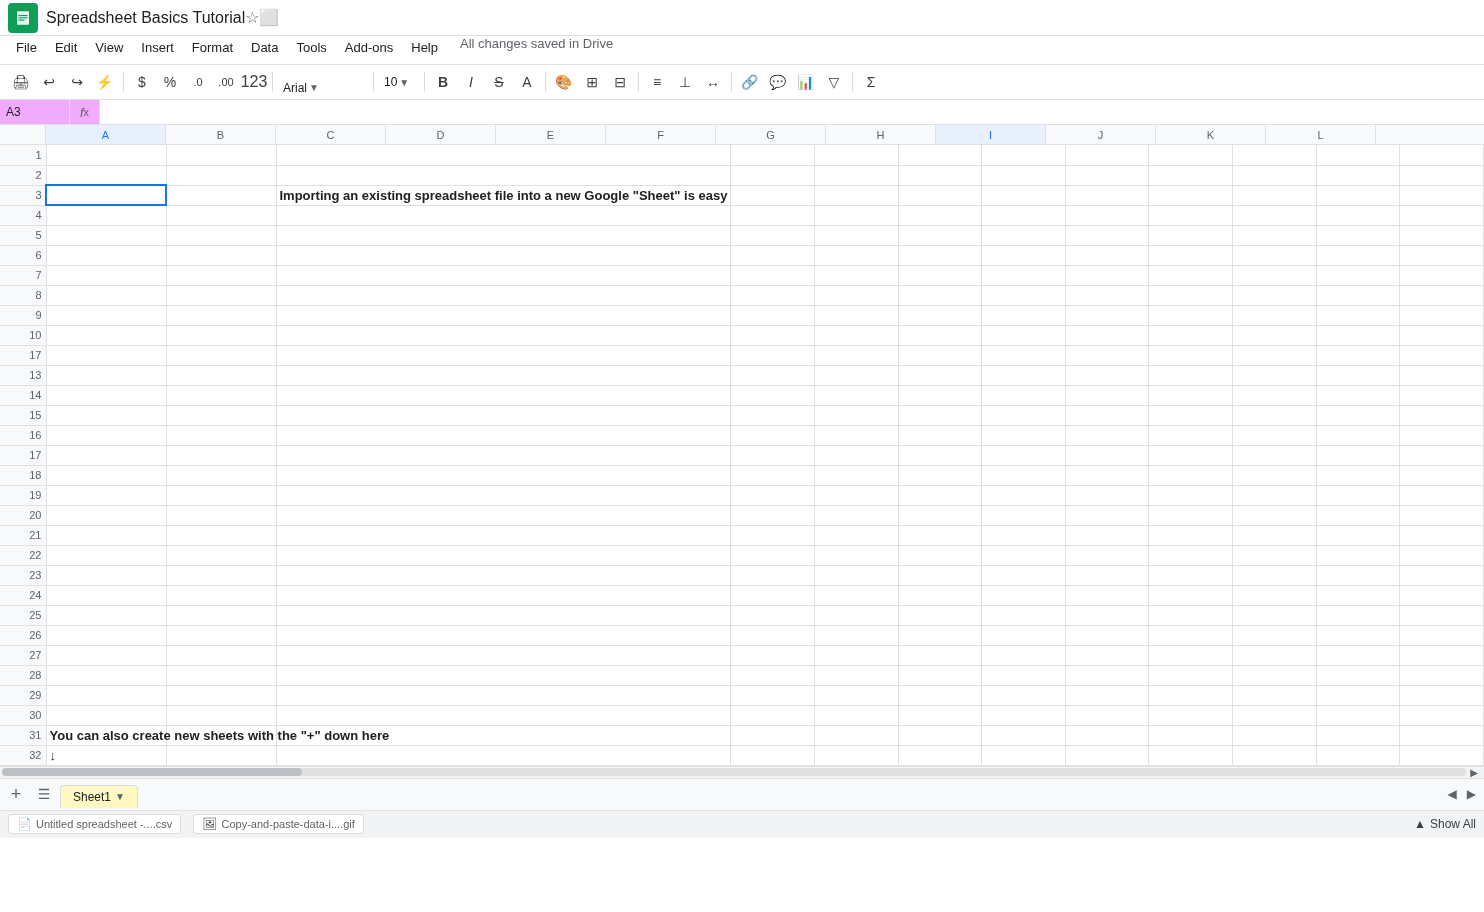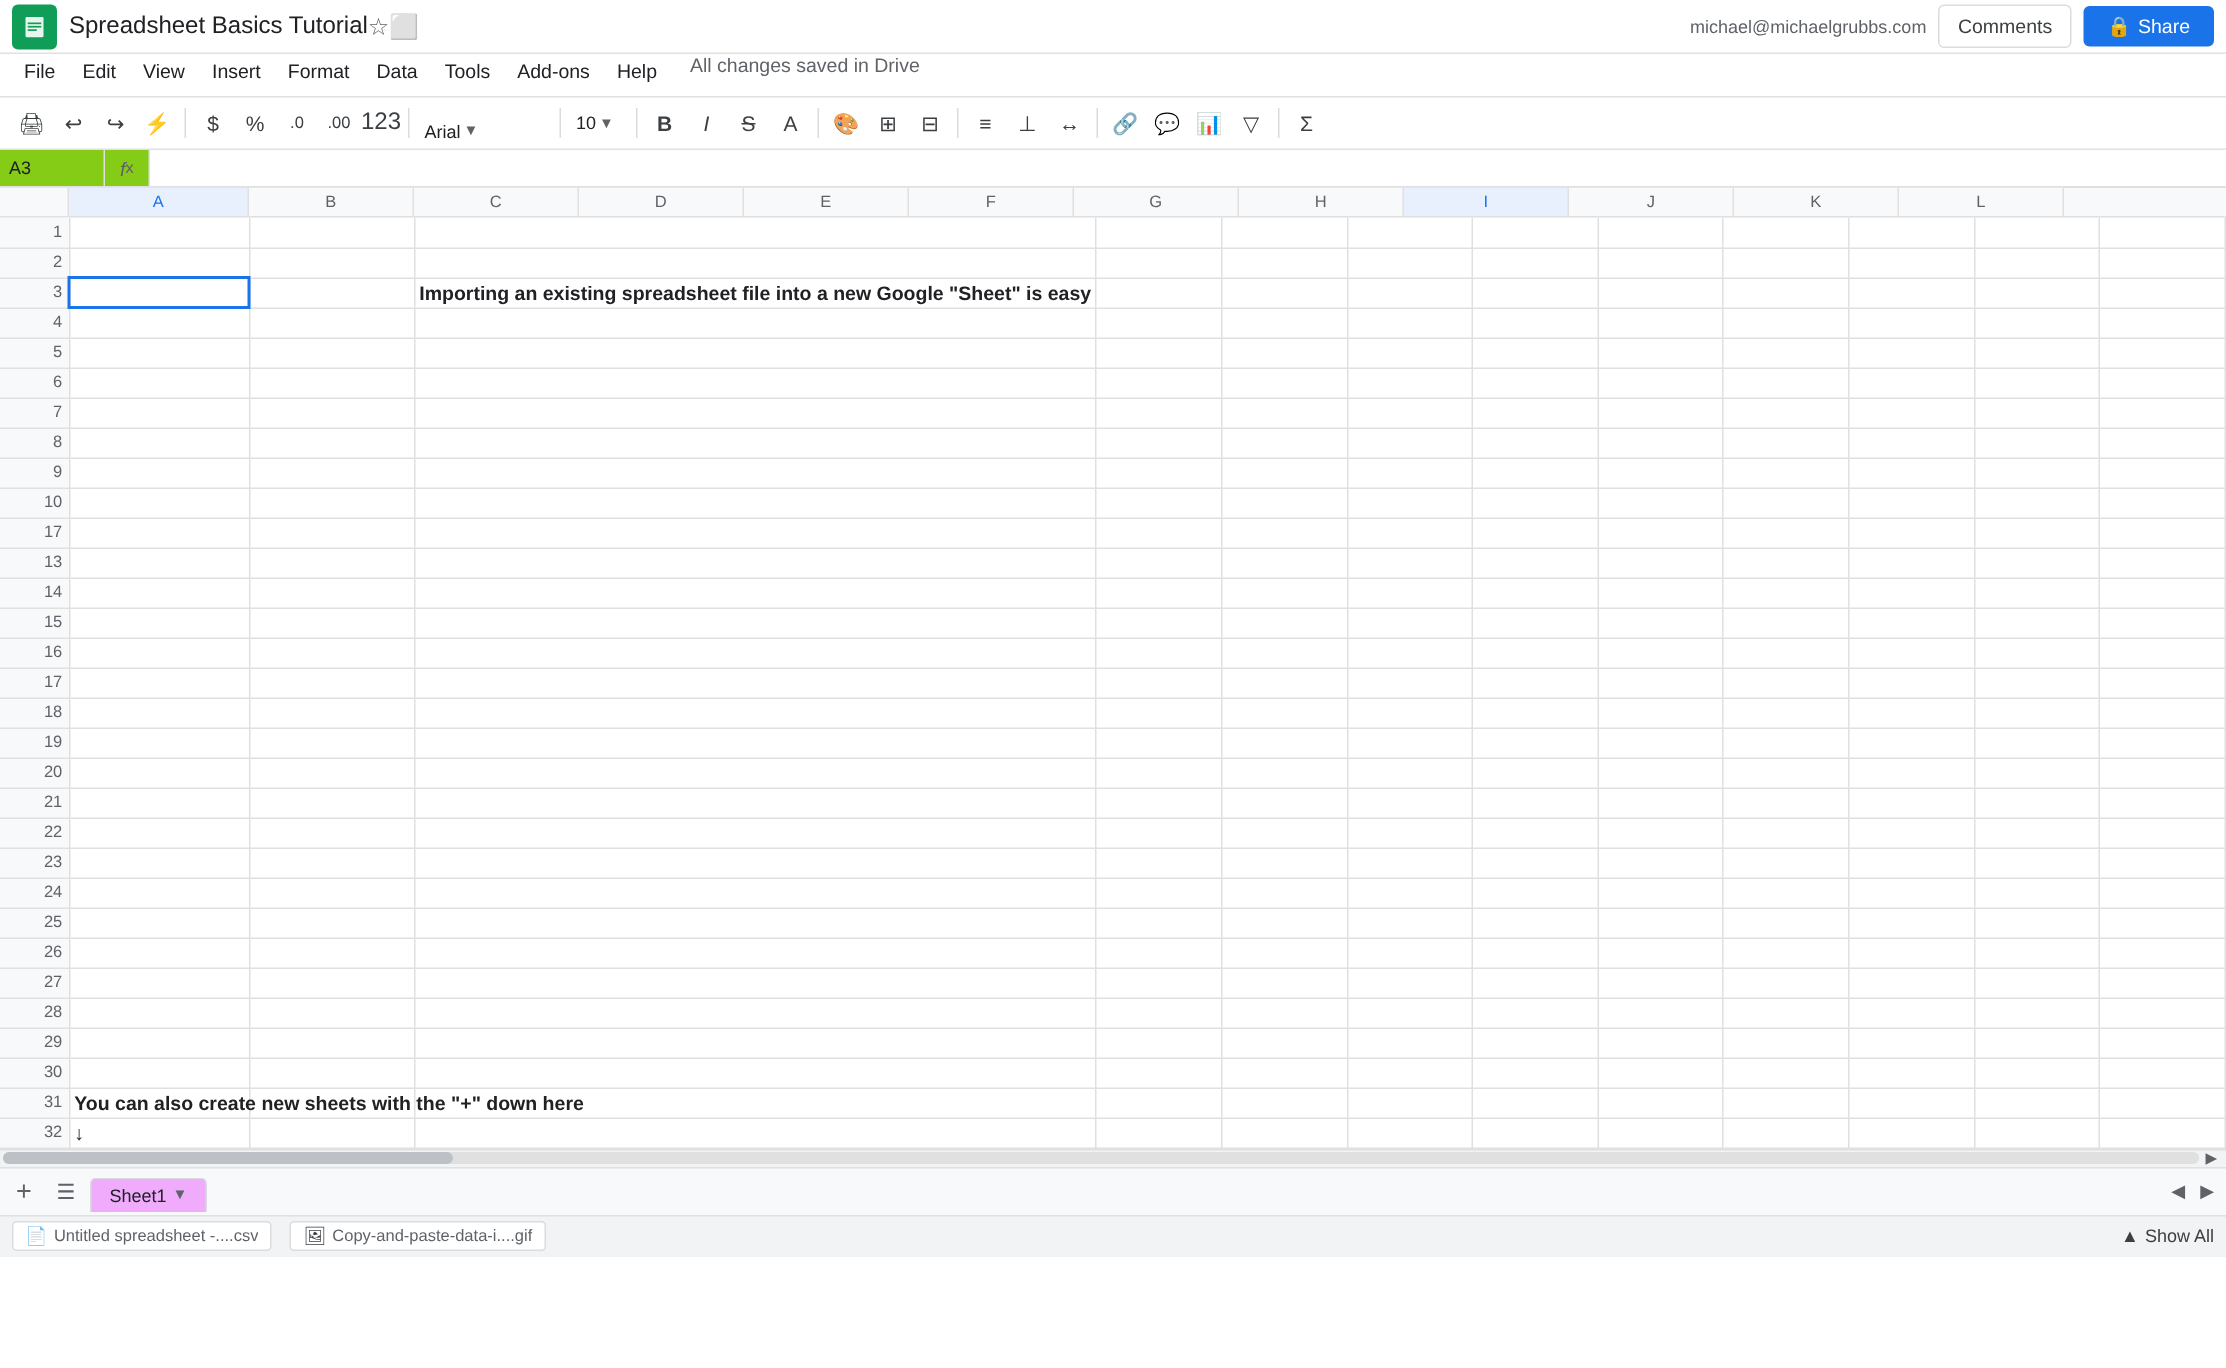--- a/index.html
+++ b/index.html
@@ -26,21 +26,21 @@
     
     #toolbar { display: flex; align-items: center; height: 36px; padding: 0 8px; border-top: 1px solid #e0e0e0; border-bottom: 1px solid #e0e0e0; gap: 2px; background: #fff; }
     .toolbar-btn { width: 26px; height: 26px; display: flex; align-items: center; justify-content: center; border: none; background: transparent; cursor: pointer; border-radius: 2px; color: #3c4043; font-size: 14px; }
     .toolbar-sep { width: 1px; height: 20px; background: #dadce0; margin: 0 3px; }
     .toolbar-dropdown { display: flex; align-items: center; border: 1px solid transparent; border-radius: 3px; padding: 2px 4px; cursor: pointer; height: 26px; font-size: 12px; color: #202124; }
     .toolbar-dropdown .arrow { font-size: 10px; color: #5f6368; margin-left: 2px; }
     #font-selector { min-width: 90px; margin-top: 11px; }
     #font-size-selector { min-width: 40px; }
 
     
-    #formula-bar { display: flex; align-items: center; height: 25px; border-bottom: 1px solid #e0e0e0; background: #84cc16; }
+    #formula-bar { display: flex; align-items: center; height: 25px; border-bottom: 1px solid #e0e0e0; background: #f0abfc; }
     #cell-ref { width: 70px; min-width: 70px; border-right: 1px solid #e0e0e0; padding: 0 6px; font-size: 12px; color: #202124; display: flex; align-items: center; height: 100%; }
     #formula-icon { width: 30px; display: flex; align-items: center; justify-content: center; color: #5f6368; font-size: 13px; height: 100%; border-right: 1px solid #e0e0e0; }
     #formula-input { flex: 1; padding: 0 8px; font-size: 13px; border: none; outline: none; color: #202124; height: 100%; }
 
     
     #spreadsheet { display: flex; flex-direction: column; flex: 1; overflow: hidden; }
     #col-headers { display: flex; height: 20px; background: #f8f9fa; border-bottom: 1px solid #e0e0e0; position: sticky; top: 0; z-index: 10; }
     #row-number-header { width: 46px; min-width: 46px; border-right: 1px solid #e0e0e0; background: #f8f9fa; }
     .col-header { border-right: 1px solid #e0e0e0; display: flex; align-items: center; justify-content: center; font-size: 11px; color: #5f6368; background: #f8f9fa; user-select: none; cursor: default; }
     .col-header.selected { background: #e8f0fe; color: #1a73e8; }
@@ -50,21 +50,21 @@
     .grid-row { display: table-row; }
     .row-num { display: table-cell; width: 46px; min-width: 46px; max-width: 46px; text-align: right; padding-right: 4px; font-size: 11px; color: #5f6368; background: #f8f9fa; border-right: 1px solid #e0e0e0; border-bottom: 1px solid #e0e0e0; vertical-align: middle; height: 20px; user-select: none; }
     .grid-cell { display: table-cell; border-right: 1px solid #e0e0e0; border-bottom: 1px solid #e0e0e0; height: 20px; vertical-align: middle; padding: 0 3px; font-size: 13px; color: #202124; white-space: nowrap; overflow: hidden; position: relative; }
     .grid-cell.selected-cell { outline: 2px solid #1a73e8; outline-offset: -1px; background: #fff; }
     .grid-cell.content-cell { font-weight: bold; overflow: visible; }
 
     
     #bottom-bar { height: 32px; display: flex; align-items: center; border-top: 1px solid #e0e0e0; background: #f8f9fa; padding: 0 4px; gap: 4px; }
     #add-sheet-btn { width: 24px; height: 24px; display: flex; align-items: center; justify-content: center; cursor: pointer; color: #5f6368; font-size: 18px; border-radius: 50%; }
     #sheet-list-btn { width: 24px; height: 24px; display: flex; align-items: center; justify-content: center; cursor: pointer; color: #5f6368; font-size: 14px; border-radius: 50%; }
-    .sheet-tab { display: flex; align-items: center; padding: 4px 12px; background: #f0abfc; border: 1px solid #dadce0; border-bottom: none; border-radius: 4px 4px 0 0; font-size: 12px; color: #202124; cursor: pointer; gap: 4px; margin-top: 4px; }
+    .sheet-tab { display: flex; align-items: center; padding: 4px 12px; background: #fef9c3; border: 1px solid #dadce0; border-bottom: none; border-radius: 4px 4px 0 0; font-size: 12px; color: #202124; cursor: pointer; gap: 4px; margin-top: 4px; }
     .sheet-tab .tab-arrow { font-size: 10px; color: #5f6368; }
     #right-scroll { margin-left: auto; display: flex; align-items: center; gap: 2px; }
     .scroll-arrow { font-size: 12px; color: #5f6368; cursor: pointer; padding: 2px 4px; }
 
     
     #status-bar { height: 28px; background: #f1f3f4; border-top: 1px solid #e0e0e0; display: flex; align-items: center; padding: 0 8px; gap: 12px; }
     .status-item { display: flex; align-items: center; gap: 4px; font-size: 12px; color: #3c4043; cursor: pointer; border: 1px solid #dadce0; border-radius: 3px; padding: 2px 8px; background: #fff; }
     .status-item-text { font-size: 11px; color: #5f6368; max-width: 200px; overflow: hidden; text-overflow: ellipsis; white-space: nowrap; }
     #show-all-btn { margin-left: auto; display: flex; align-items: center; gap: 4px; font-size: 12px; color: #3c4043; cursor: pointer; }
 
@@ -98,28 +98,20 @@
         <rect x="6" y="11" width="12" height="1.5" fill="#0f9d58"></rect>
         <rect x="6" y="14" width="8" height="1.5" fill="#0f9d58"></rect>
       </svg>
   </div>
   <div id="title-area">
     <div id="doc-title">
       <span>Spreadsheet Basics Tutorial</span>
       <span class="title-icon">☆</span>
       <span class="title-icon">⬜</span>
     </div>
-  </div>
-  <div id="header-right">
-    <span id="user-email">michael@michaelgrubbs.com</span>
-    <button id="comments-btn">Comments</button>
-    <button id="share-btn">
-      <span>🔒</span>
-      <span>Share</span>
-    </button>
   </div>
 </div>
 
 <div id="menu-bar">
   <span class="menu-item">File</span>
   <span class="menu-item">Edit</span>
   <span class="menu-item">View</span>
   <span class="menu-item">Insert</span>
   <span class="menu-item">Format</span>
   <span class="menu-item">Data</span>

